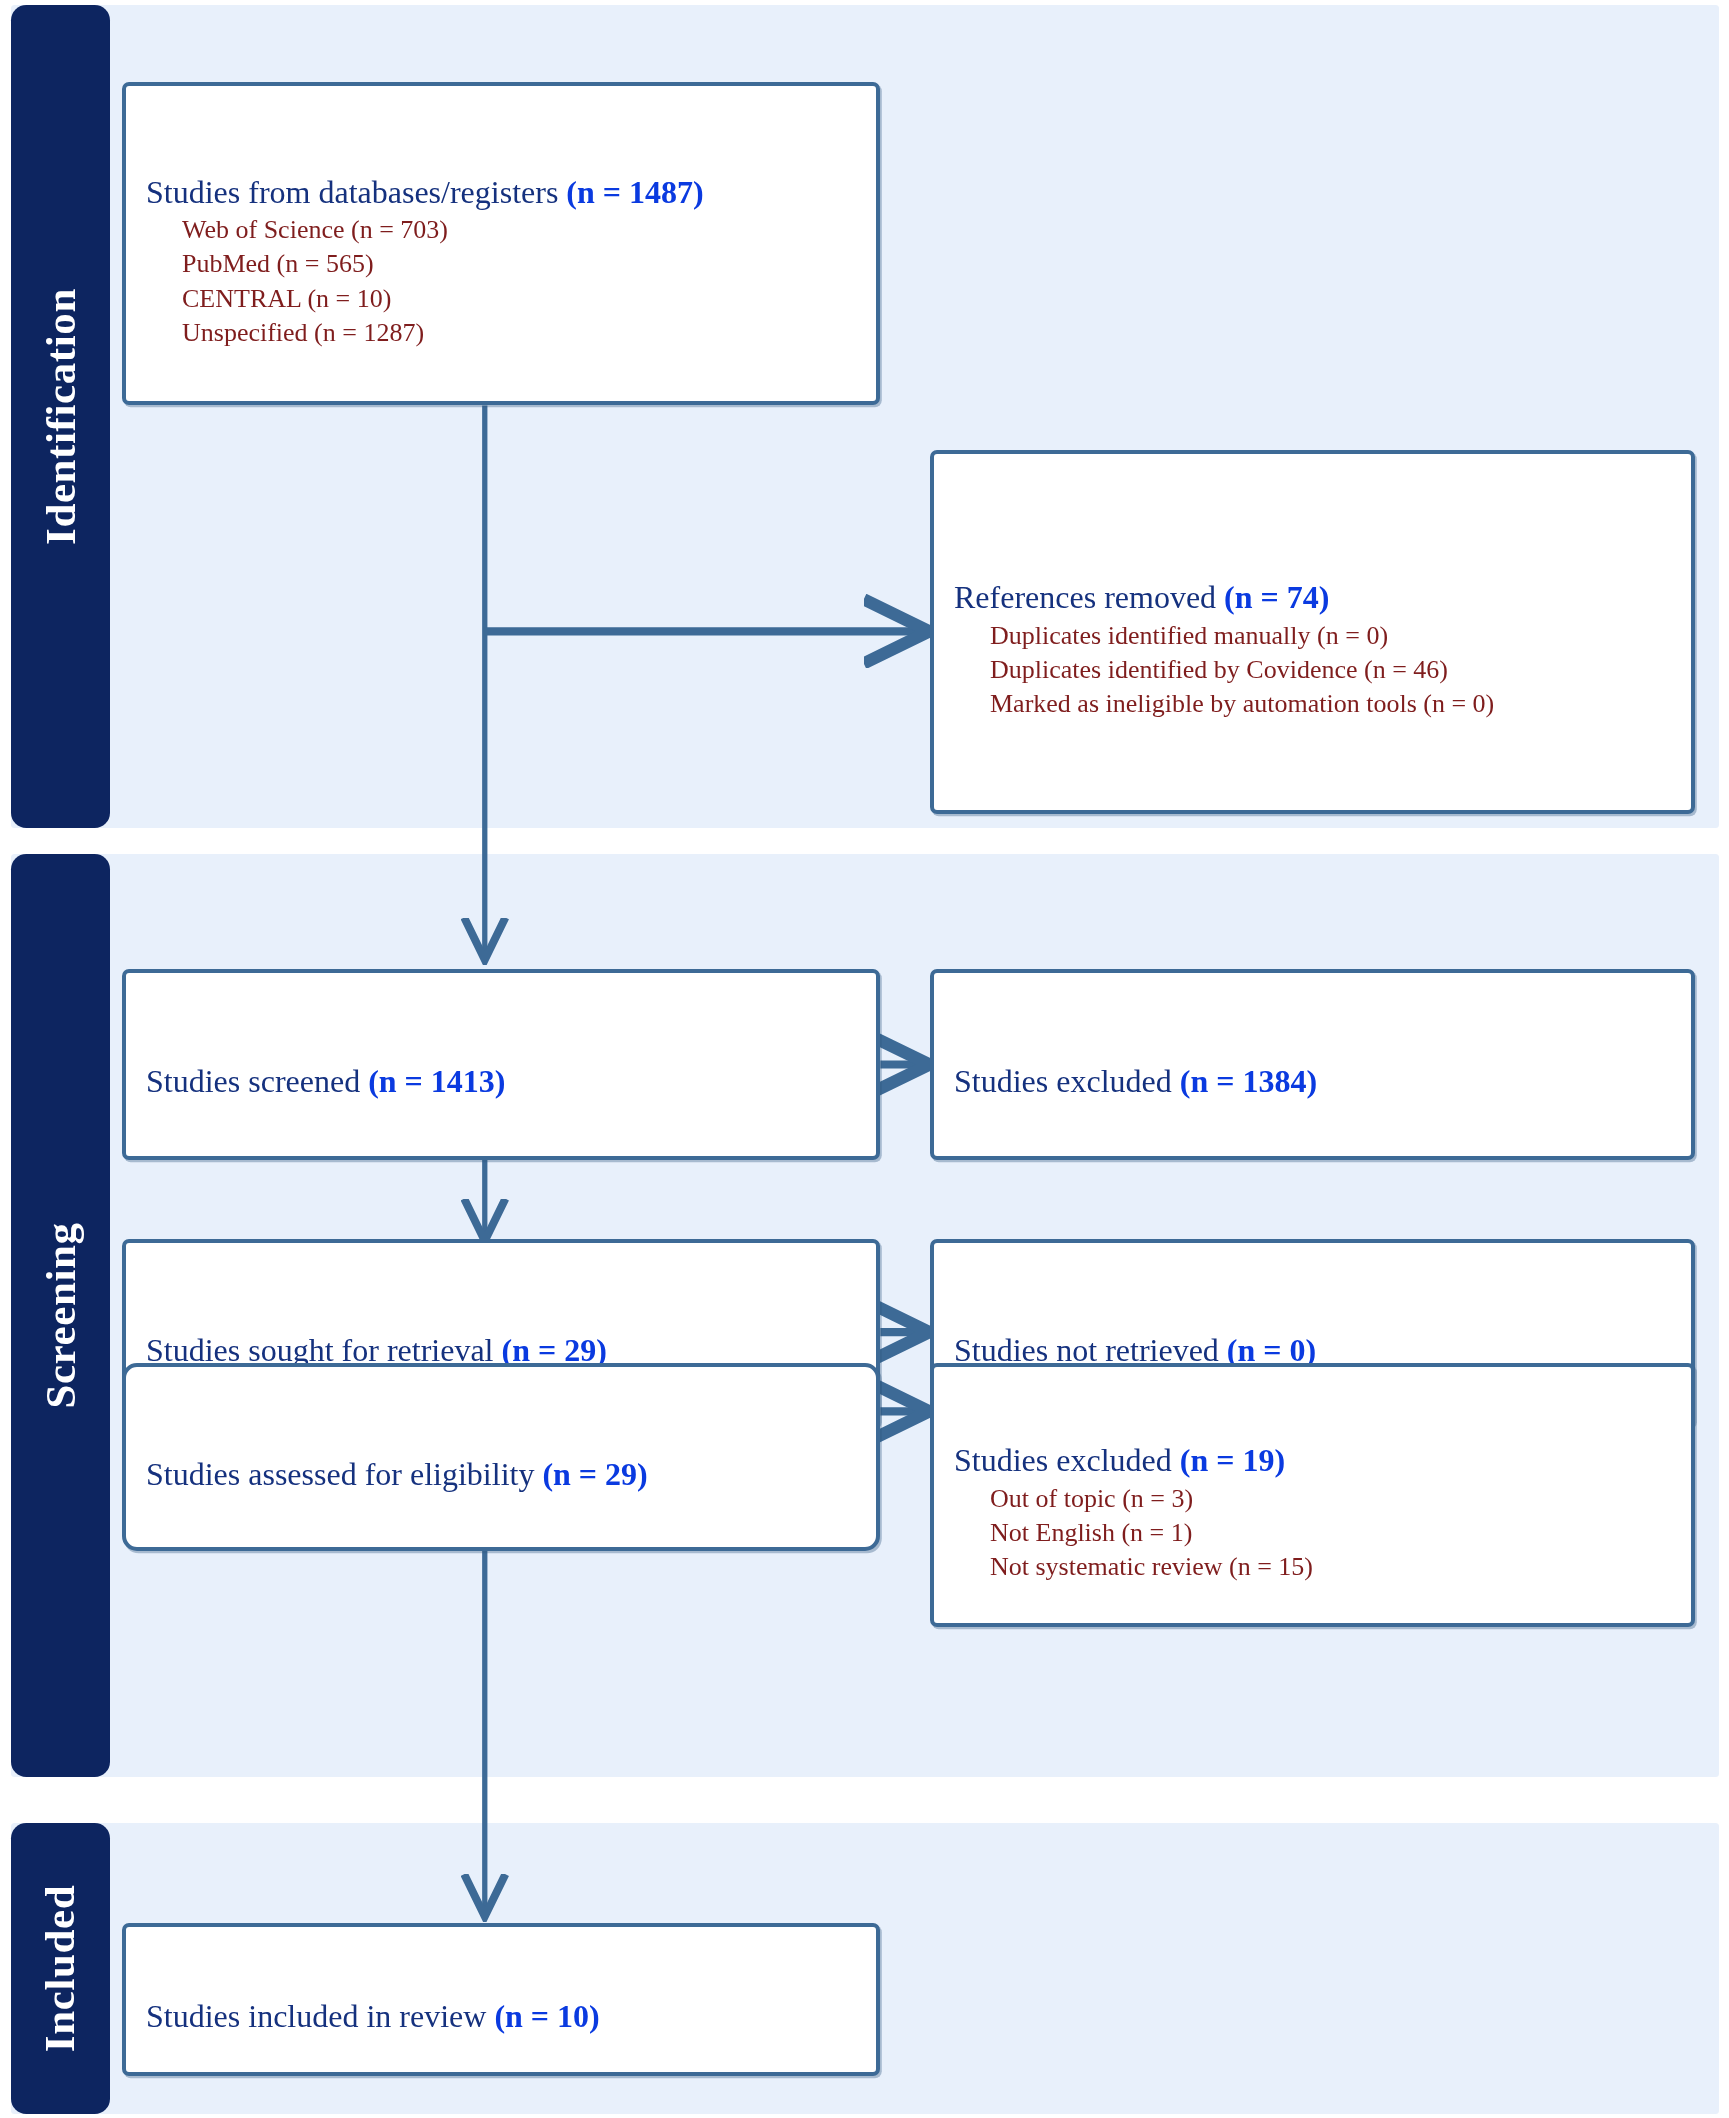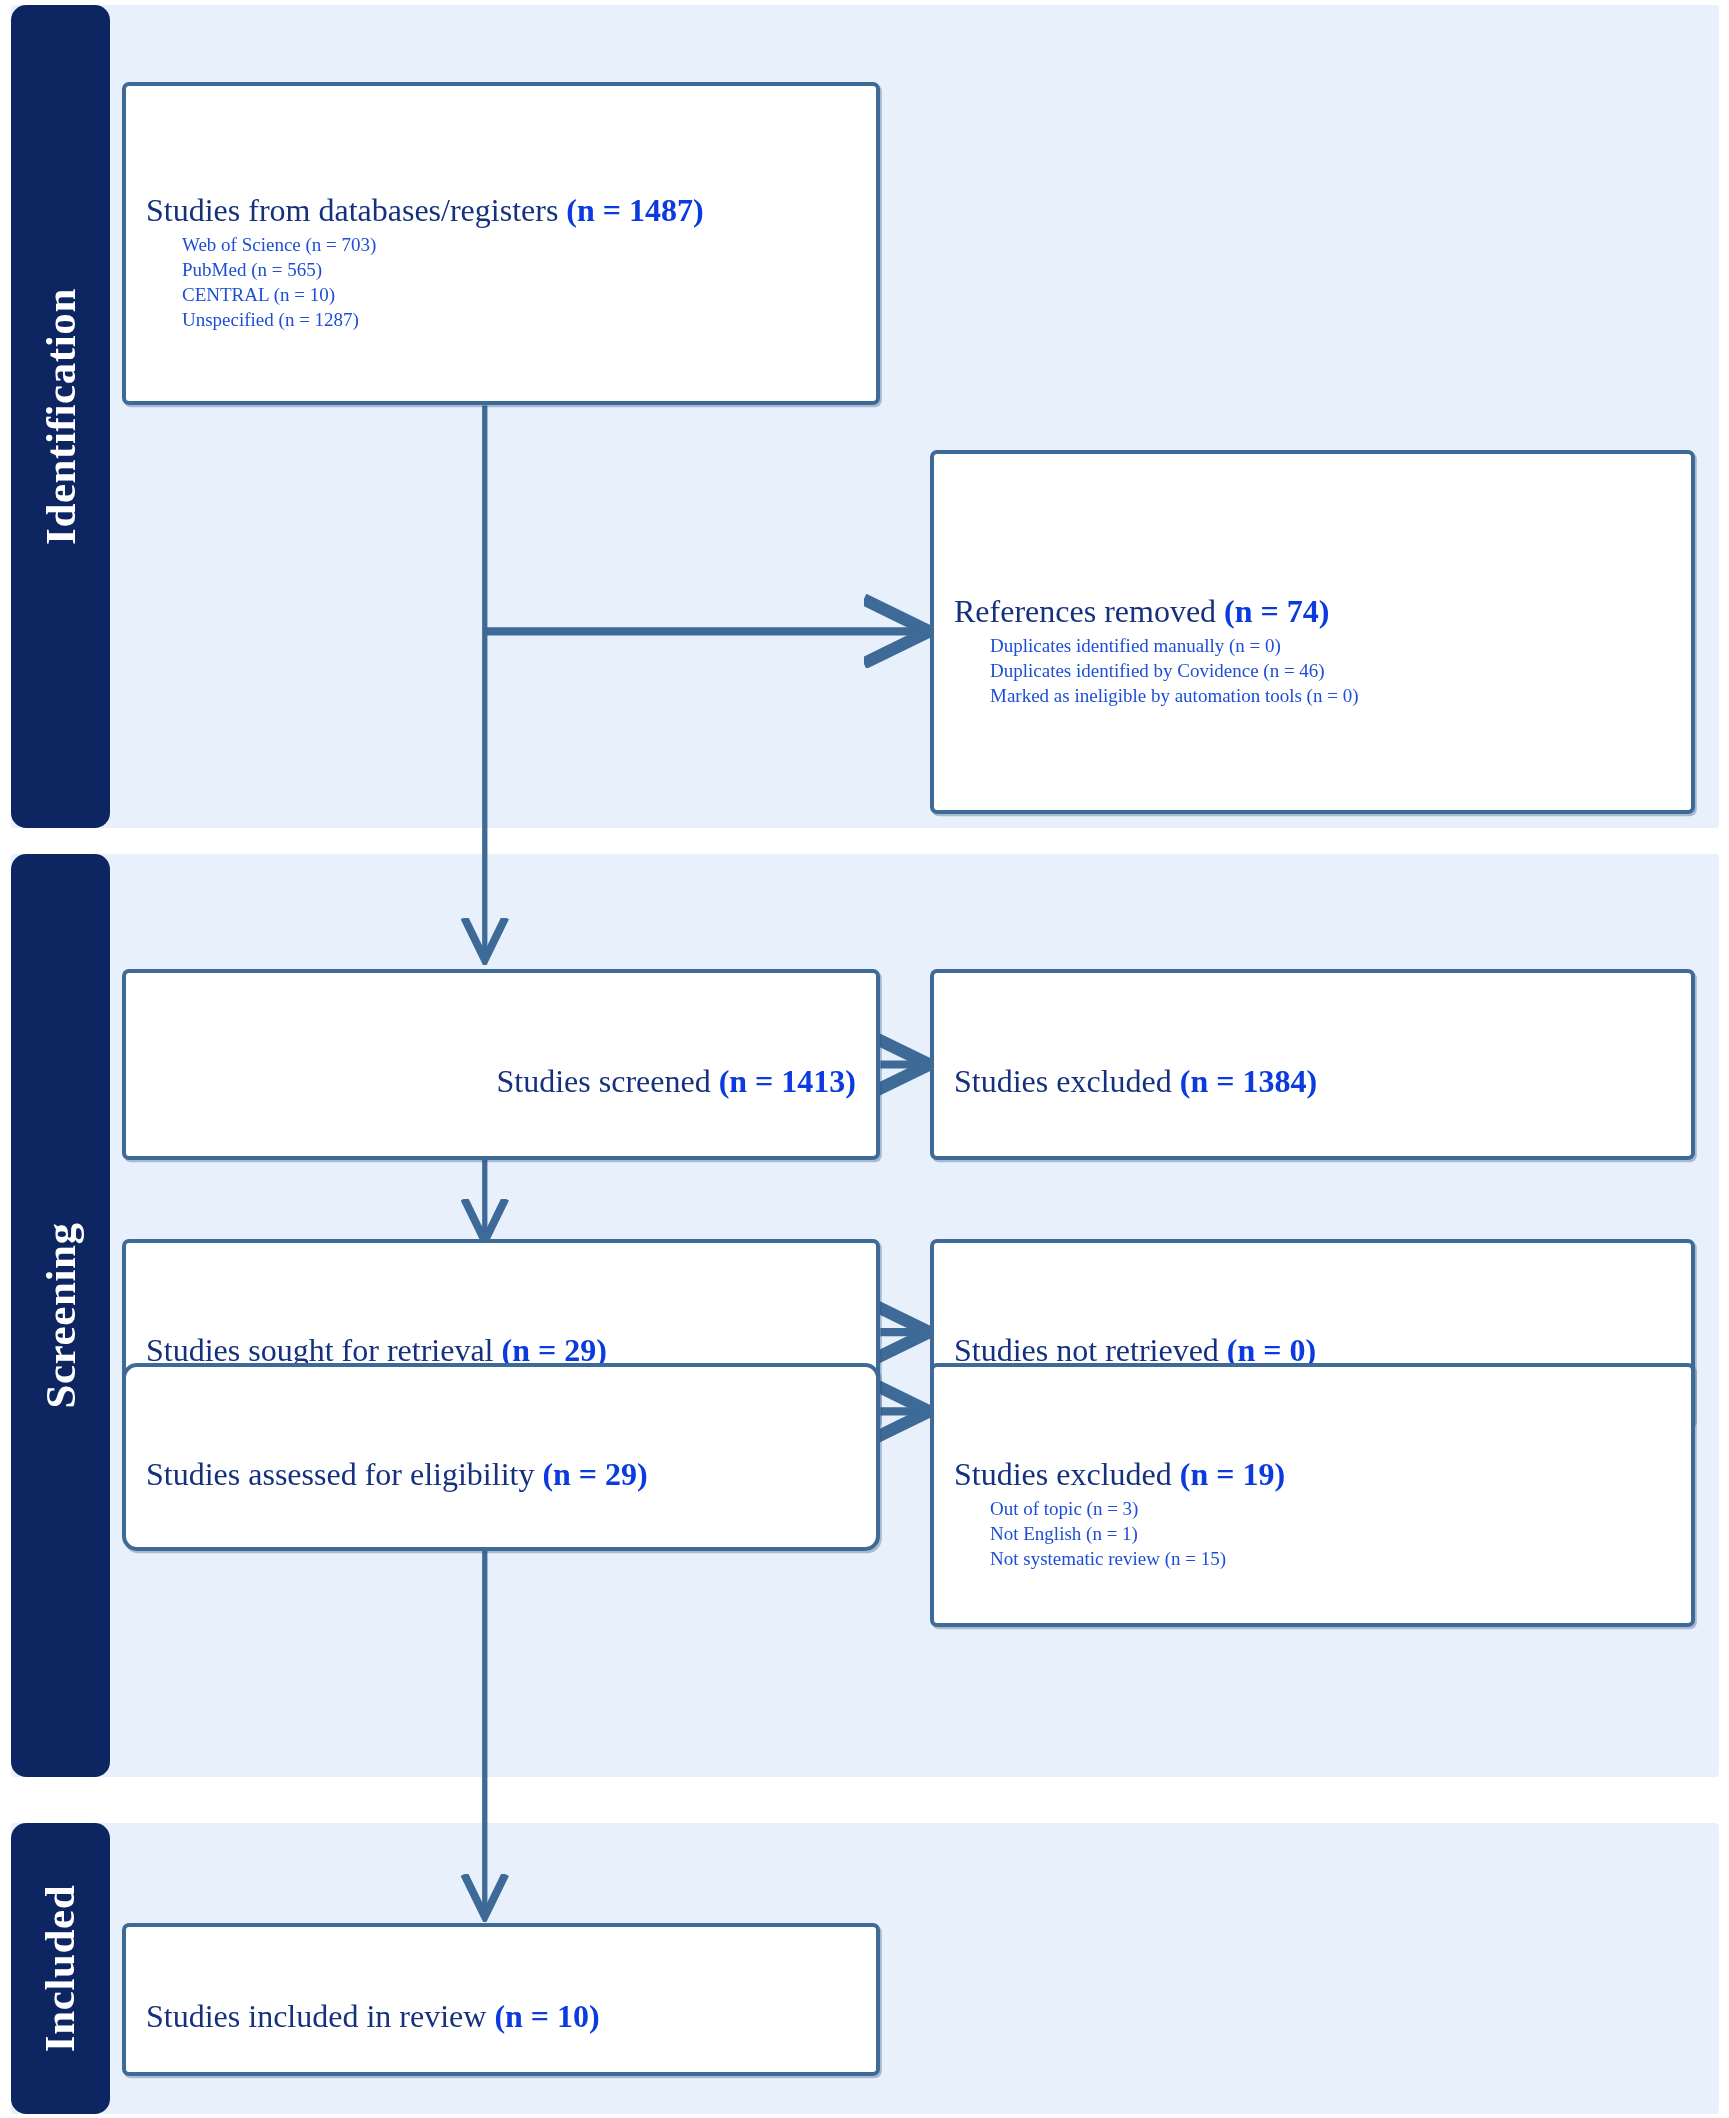--- a/index.html
+++ b/index.html
@@ -57,22 +57,22 @@
     color:#15317e;
     font-size:32px;
     line-height:1.30;
     white-space:nowrap;
   }
   .node .hdr .cnt{
     color:#0a3ae0;
     font-weight:bold;
   }
   .node .sub{
-    color:#1d4ed8;
-    font-size:19px;
+    color:#7f1d1d;
+    font-size:26px;
     line-height:1.32;
     white-space:nowrap;
     padding-left:36px;
   }
   
   .connector{
     position:absolute;
     overflow:visible;
   }
   .connector line, .connector path, .connector polyline{
@@ -139,21 +139,21 @@
     <div class="lines">
       <div class="hdr">
         <span>References removed </span><span class="cnt">(n = 74)</span>
       </div>
       <div class="sub">Duplicates identified manually (n = 0)</div>
       <div class="sub">Duplicates identified by Covidence (n = 46)</div>
       <div class="sub">Marked as ineligible by automation tools (n = 0)</div>
     </div>
   </div>
 
-  <div class="node" style="left:122px; top:969px; width:758px; height:191px;text-align:right;">
+  <div class="node" style="left:122px; top:969px; width:758px; height:191px;">
     <div class="lines">
       <div class="hdr">
         <span>Studies screened </span><span class="cnt">(n = 1413)</span>
       </div>
     </div>
   </div>
 
   <div class="node" style="left:930px; top:969px; width:765px; height:191px;">
     <div class="lines">
       <div class="hdr">

